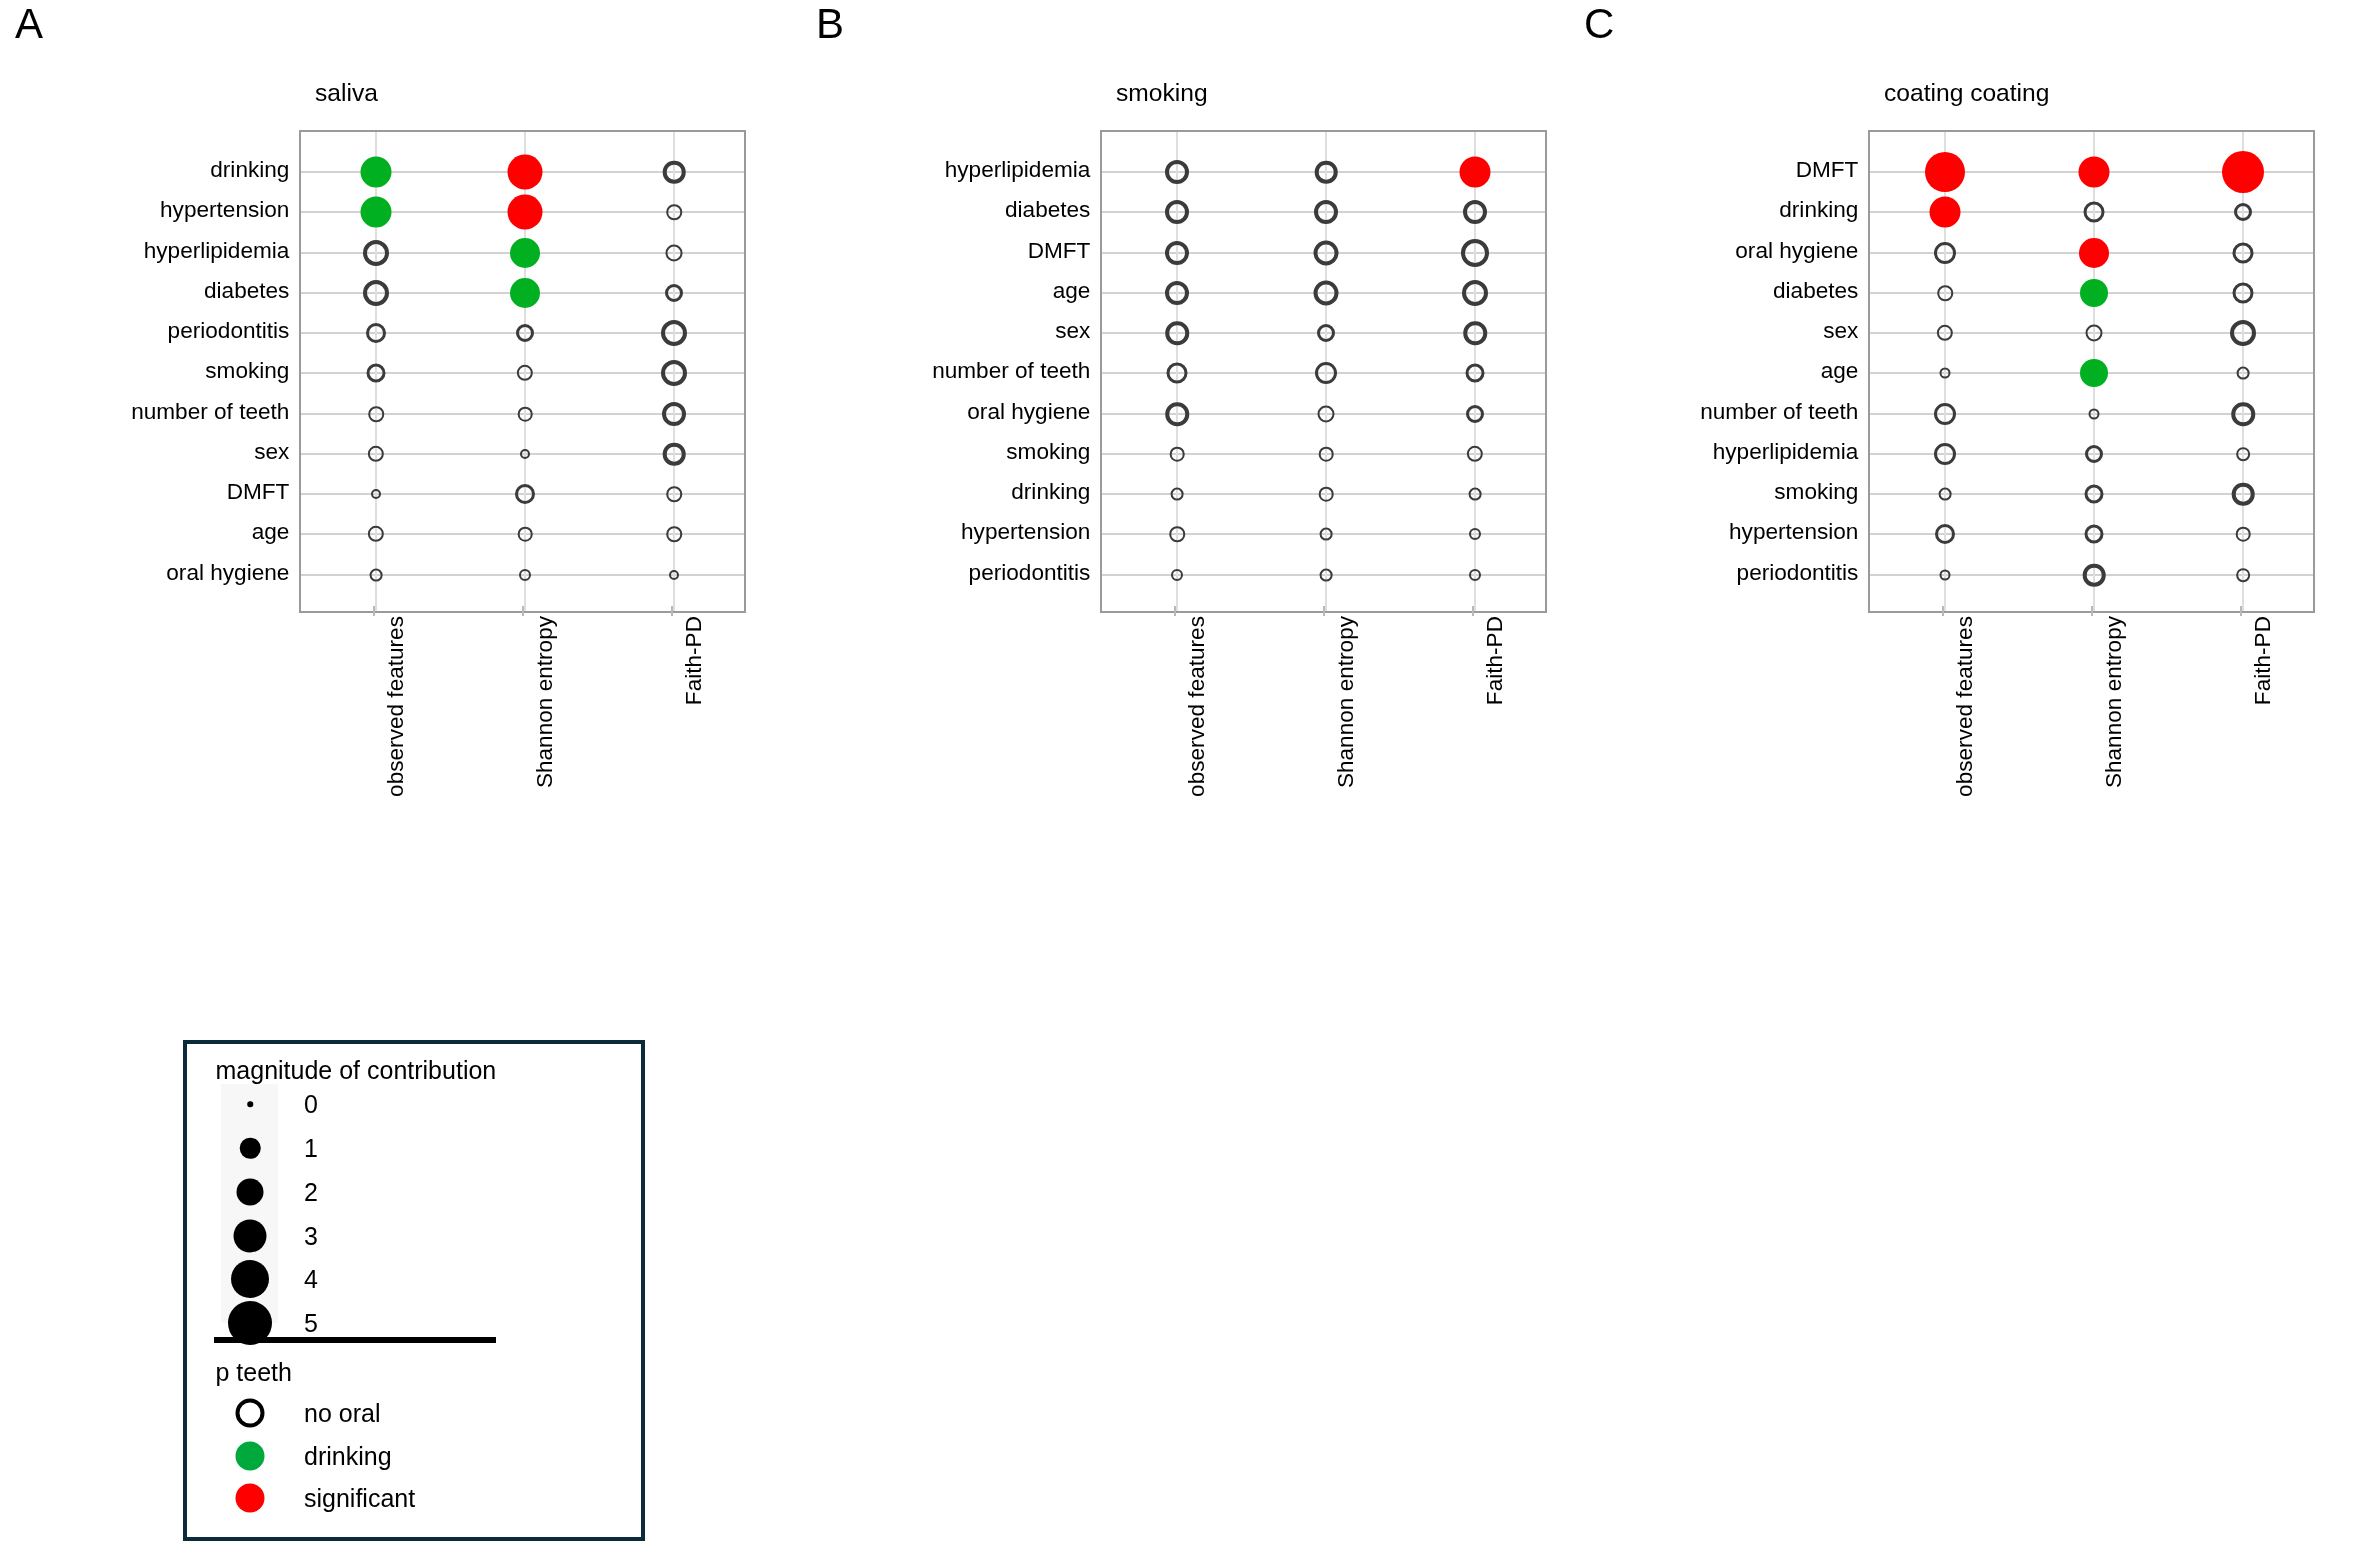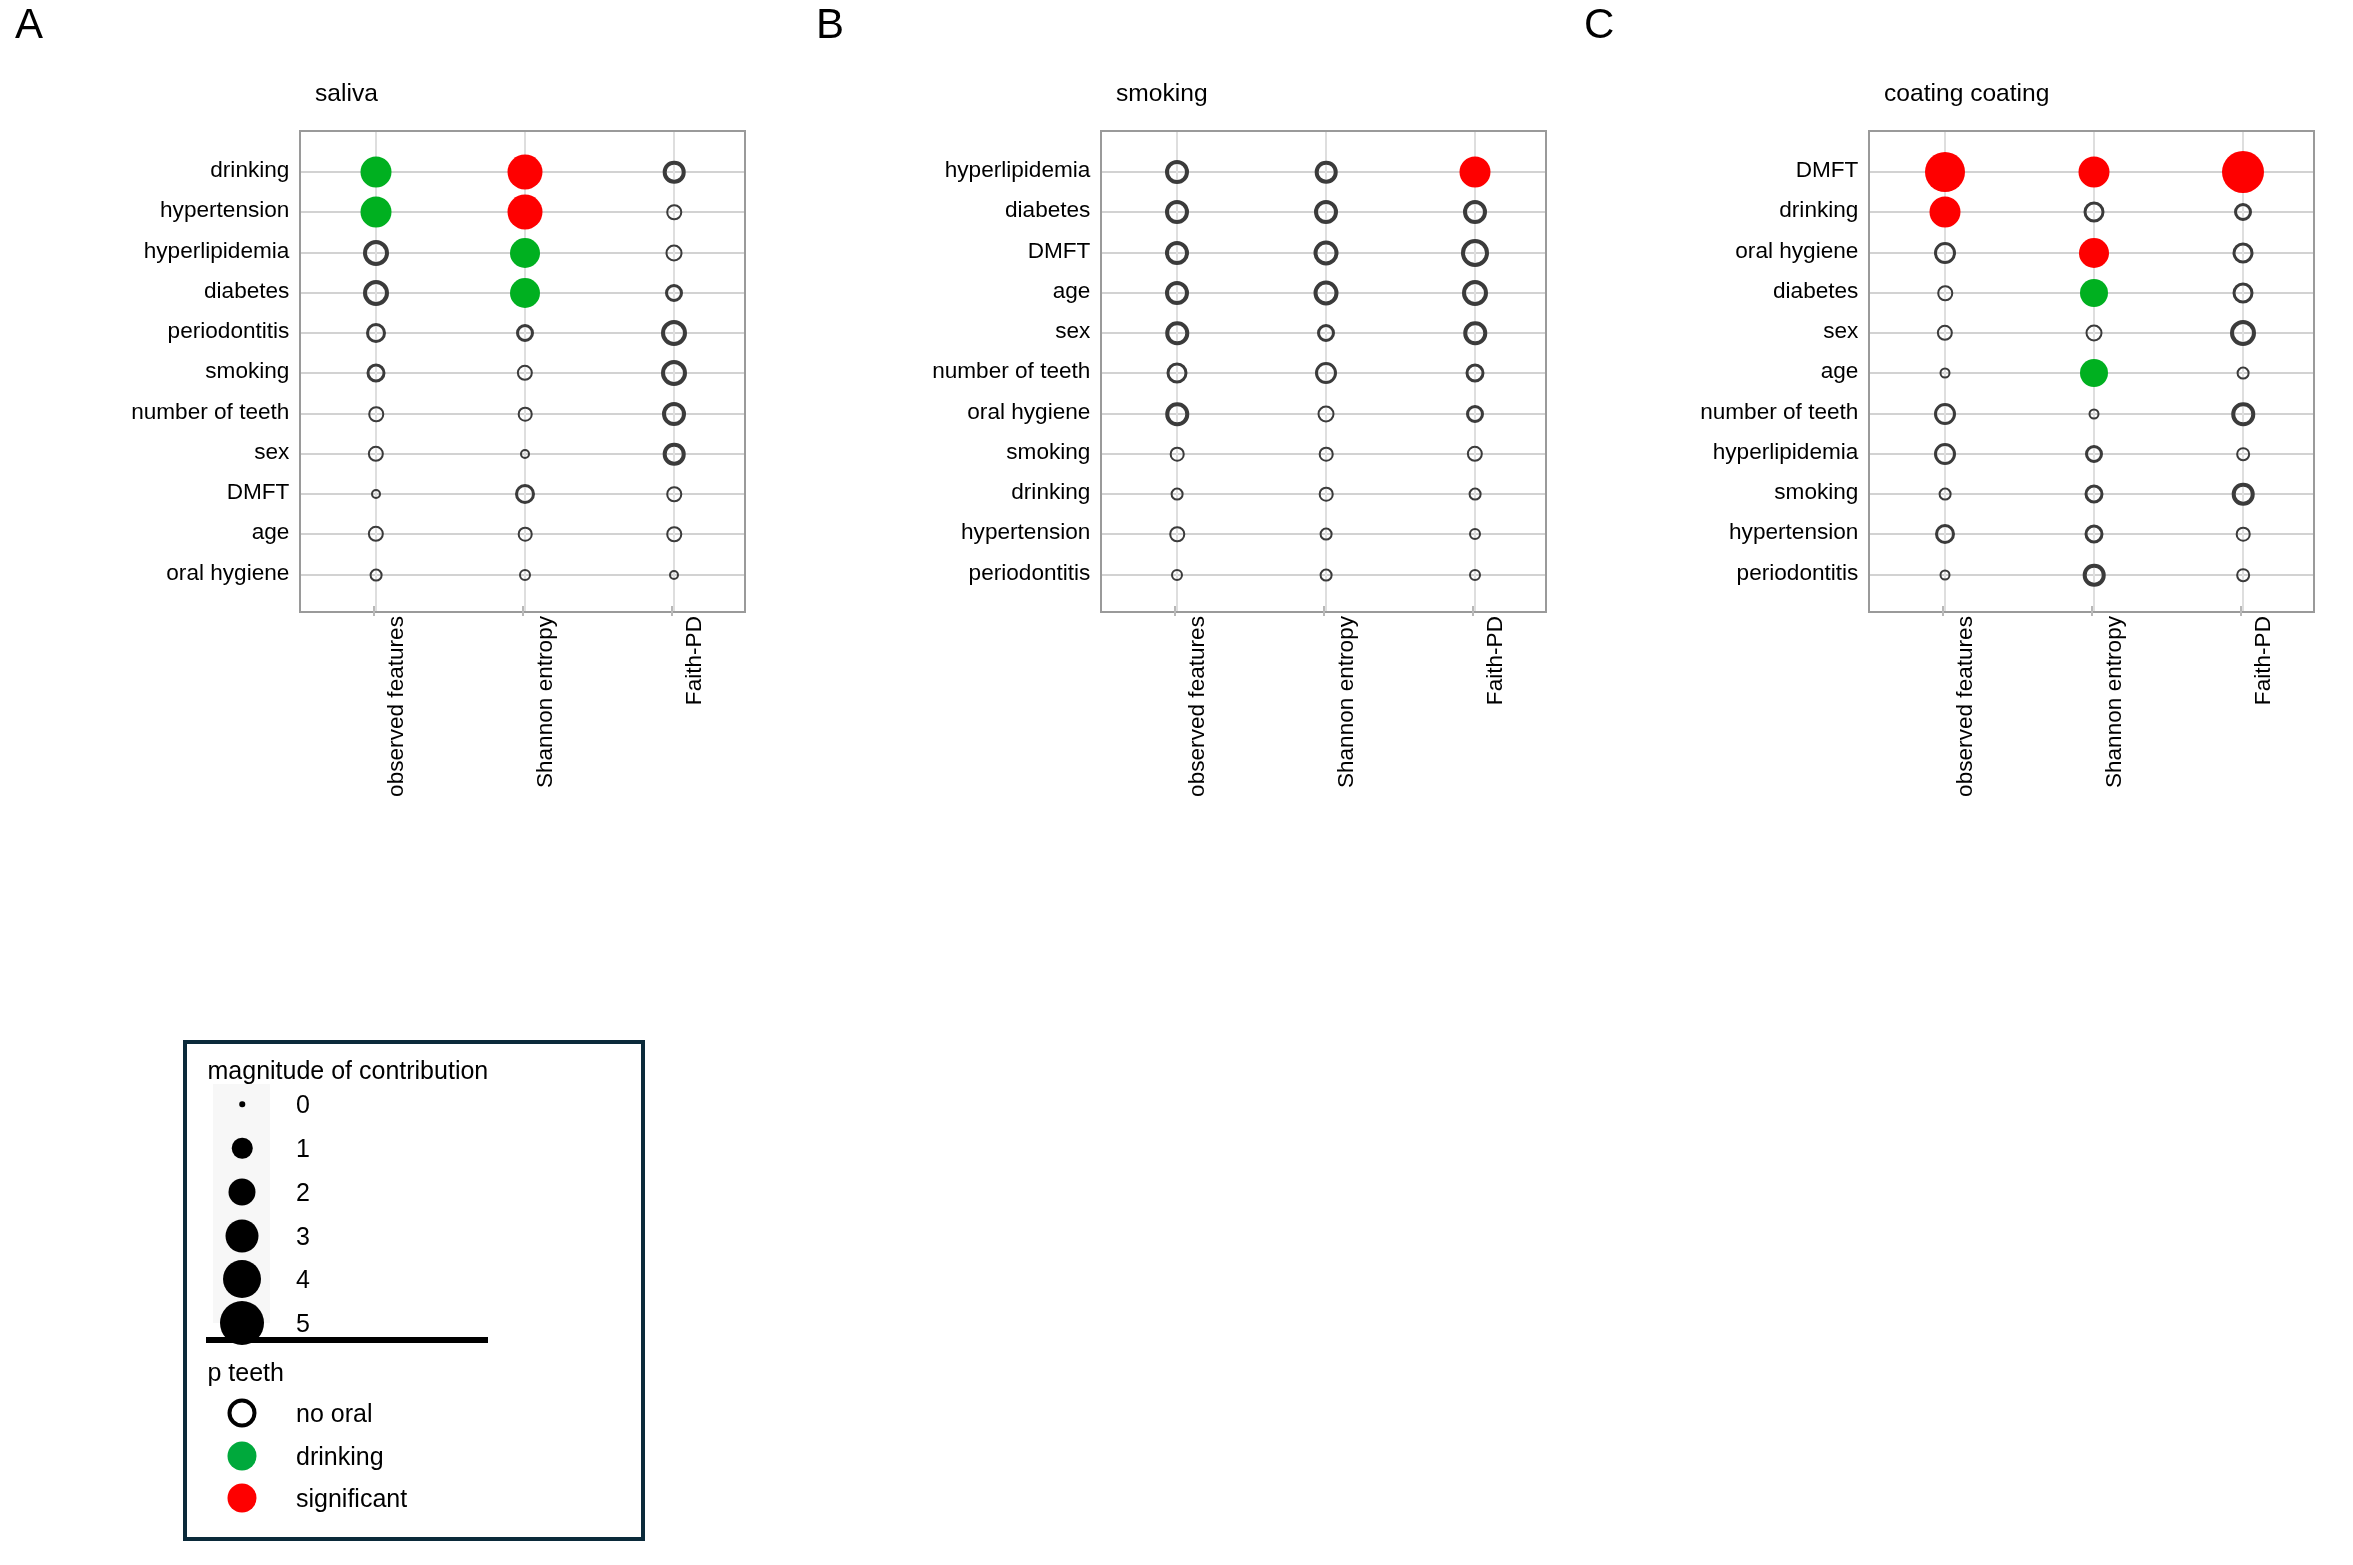--- a/index.html
+++ b/index.html
@@ -144,20 +144,21 @@
     width: 462px;
     height: 501px;
     box-sizing: border-box;
     border: 4.8px solid #0b2a3a;
     background: #ffffff;
   }
   #legend-inner {
     position: relative;
     width: 100%;
     height: 100%;
+    margin-left: 8px;
   }
   .legend-heading {
     position: absolute;
     font-size: 25px;
     line-height: 1;
     white-space: nowrap;
   }
   .mag-swatch-bg {
     position: absolute;
     left: 26px;

